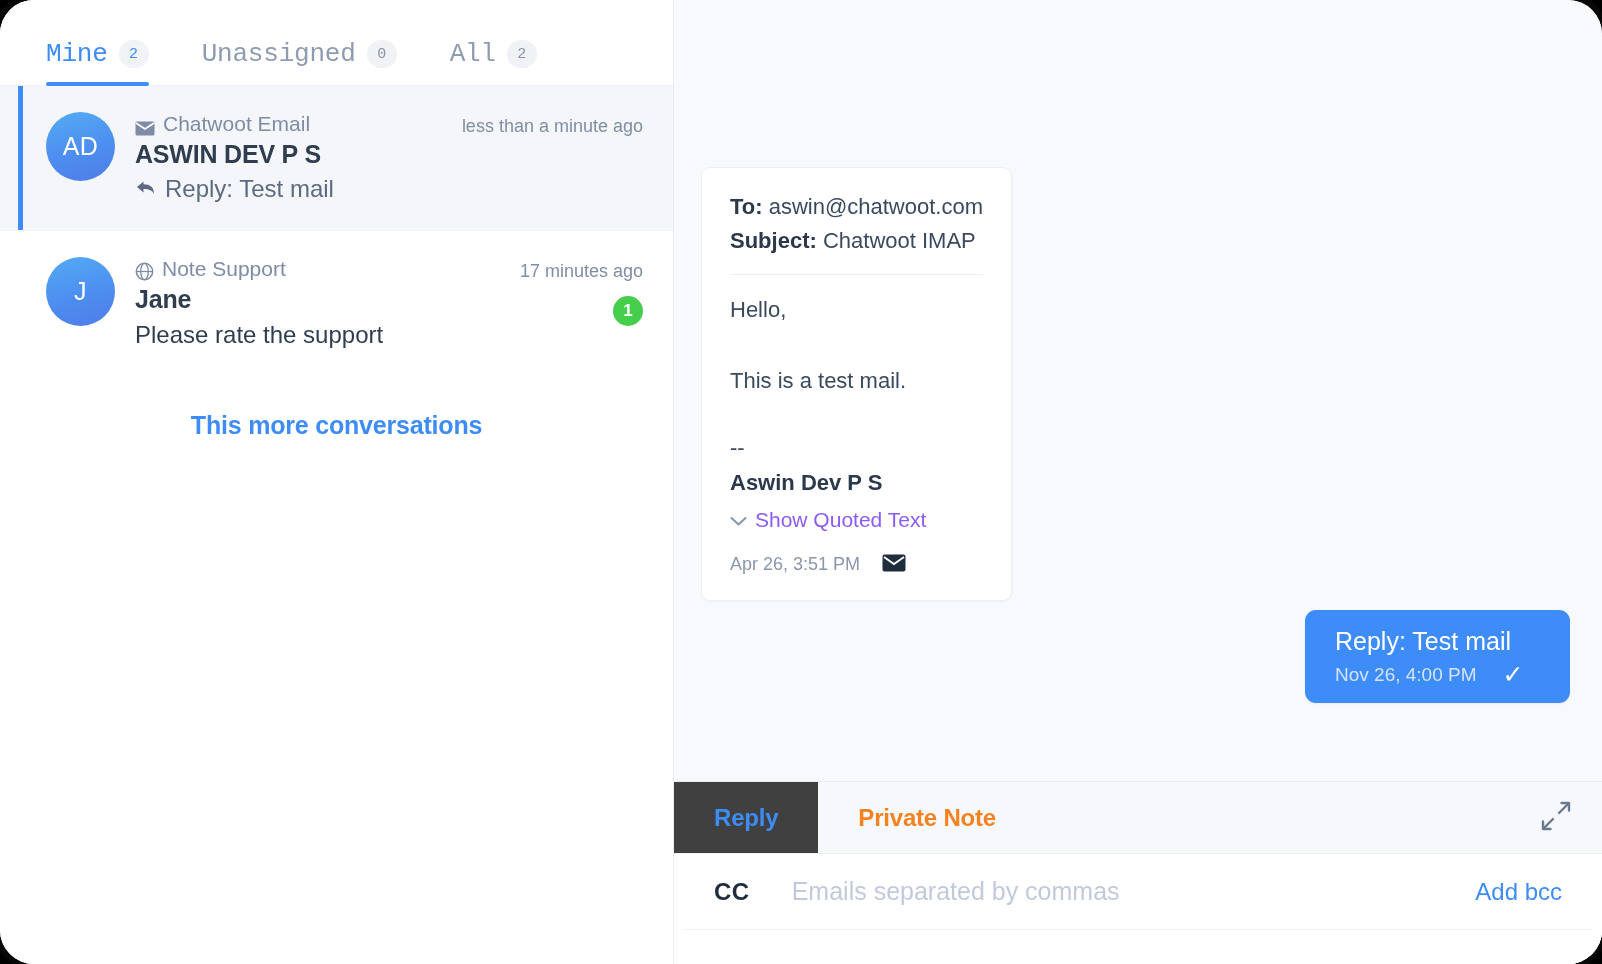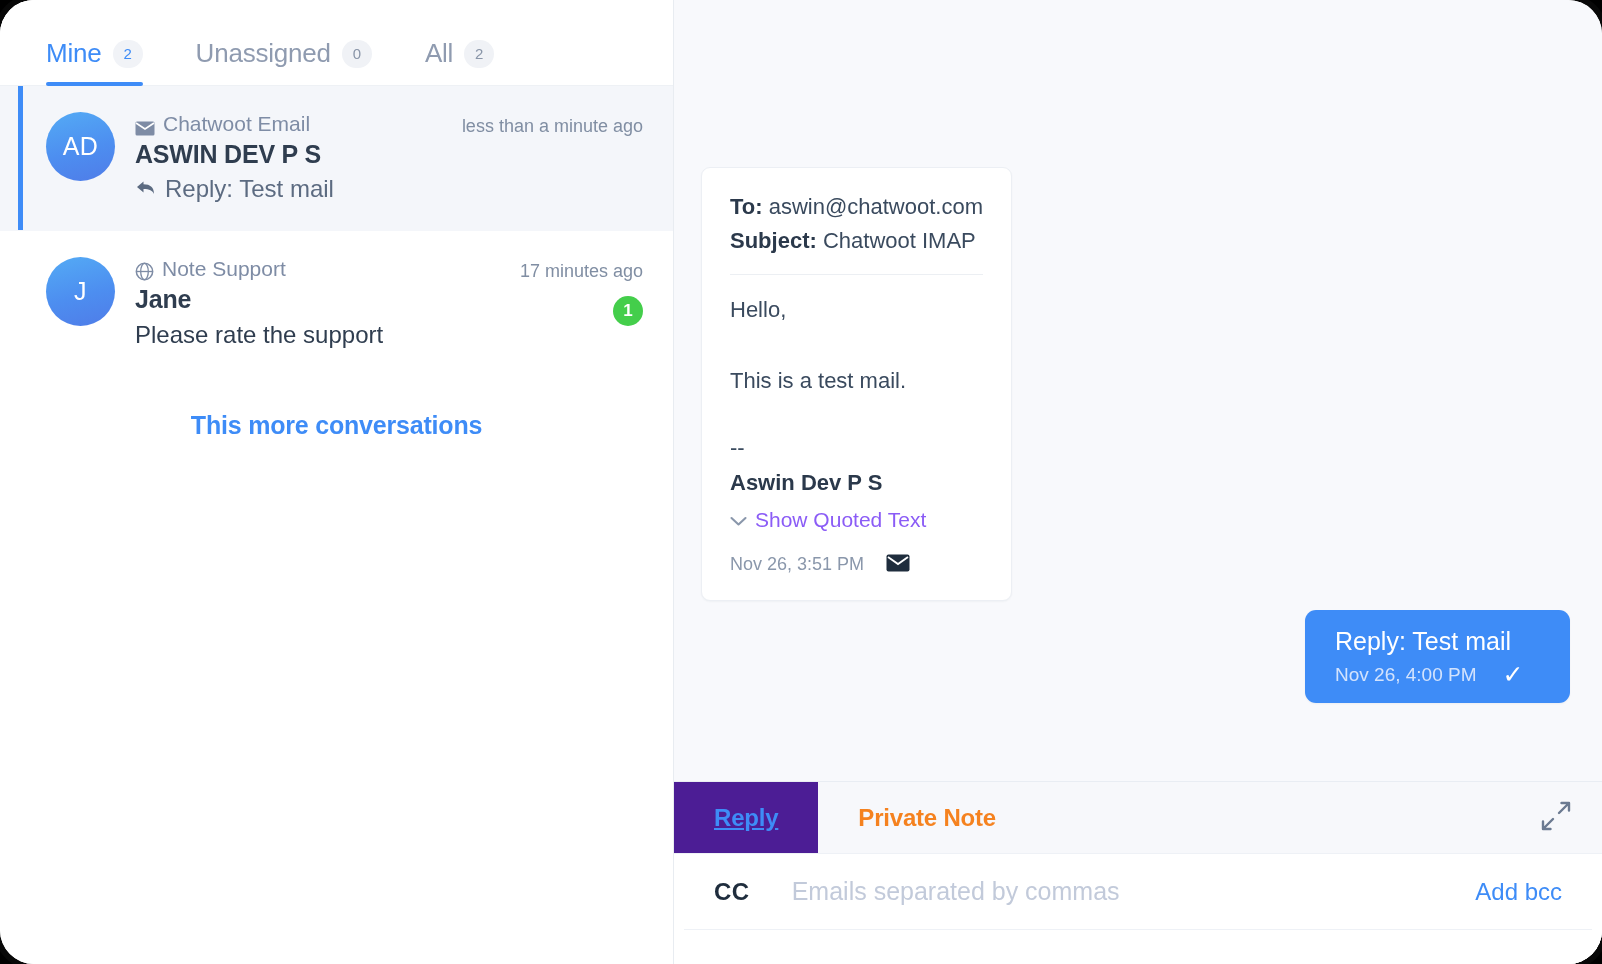--- a/index.html
+++ b/index.html
@@ -47,21 +47,21 @@
   .tab {
     display: flex;
     align-items: center;
     gap: 11px;
     padding: 0 0 16px 0;
     margin-right: 53px;
     cursor: pointer;
     position: relative;
     background: none;
     border: none;
-    font-family: Liberation Sans, sans-serif;
+    font-family: Liberation Mono, monospace;
   }
   .tab-label {
     font-size: 26px;
     color: #8f9bb0;
     font-weight: 400;
     letter-spacing: -0.2px;
     white-space: nowrap;
   }
   .tab.active .tab-label { color: #3e8cf7; }
   .tab-badge {
@@ -325,23 +325,22 @@
     padding: 0 40px;
     font-size: 24px;
     font-weight: 700;
     cursor: pointer;
     background: none;
     border: none;
     font-family: inherit;
     letter-spacing: -0.2px;
   }
   .reply-tab.active {
-    background: #4c1d95;
+    background: #404040;
     color: #3e8cf7;
-    text-decoration: underline;
   }
   .reply-tab.note { color: #f5821f; }
   .expand-btn {
     margin-left: auto;
     display: flex;
     align-items: center;
     padding: 0 30px;
     background: none;
     border: none;
     cursor: pointer;
@@ -492,21 +491,21 @@
         <div class="email-sig-name">Aswin Dev P S</div>
         <button class="show-quoted">
           <span>
             <svg width="17" height="11" viewBox="0 0 17 11" fill="none" aria-hidden="true">
               <path d="M1.5 2l7 6.5L15.5 2" stroke="#8a97ab" stroke-width="2.1" fill="none" stroke-linecap="round" stroke-linejoin="round"></path>
             </svg>
           </span>
           <span>Show Quoted Text</span>
         </button>
         <div class="email-footer">
-          <span class="email-time">Nov 26, 3:51 PM</span>
+          <span class="email-time">Apr 26, 3:51 PM</span>
           <span>
             <svg width="24" height="18" viewBox="0 0 24 18" fill="none" aria-hidden="true">
               <rect x="0.5" y="0.5" width="23" height="17" rx="2" fill="#1f2d3d"></rect>
               <path d="M2 3l10 7 10-7" stroke="#ffffff" stroke-width="1.9" fill="none"></path>
             </svg>
           </span>
         </div>
       </div>
 
       <div class="outgoing-bubble">

